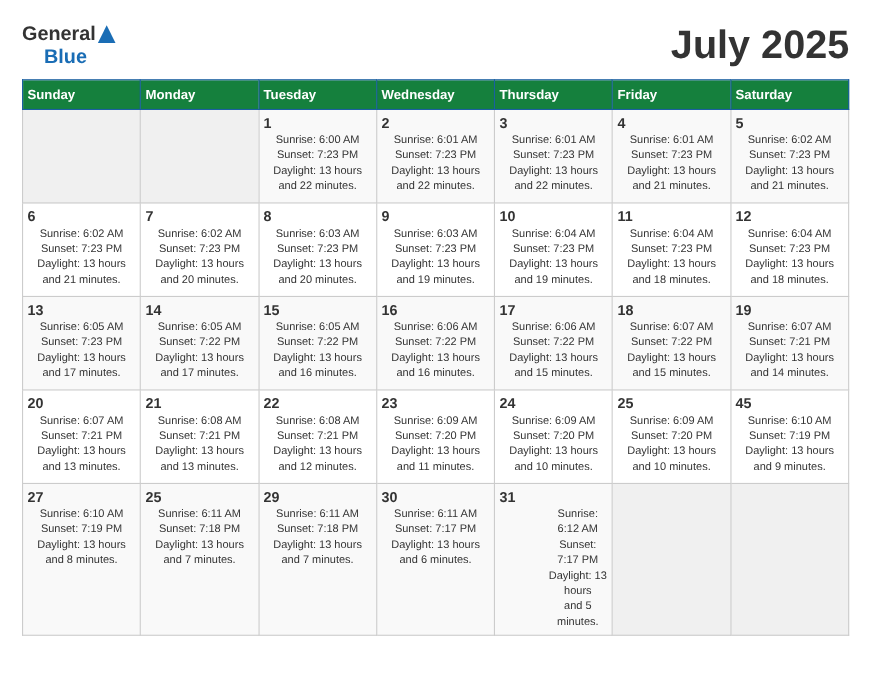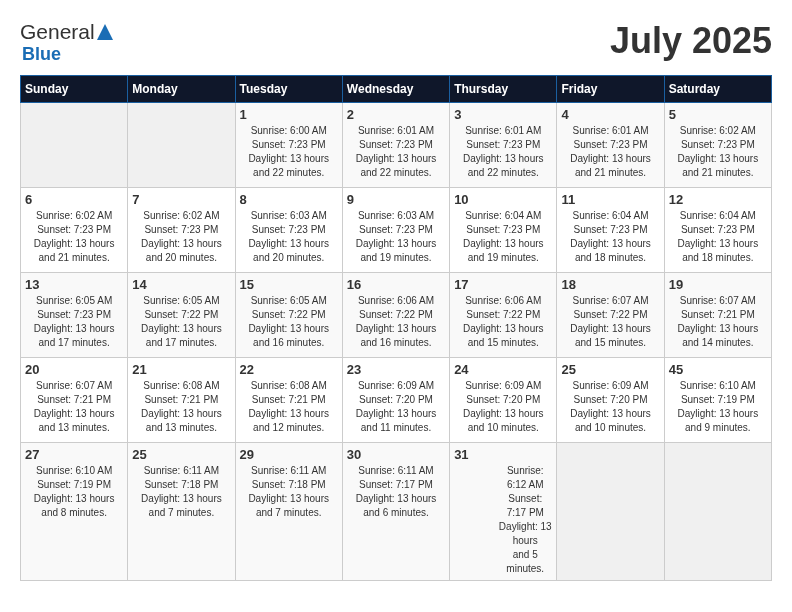--- a/index.html
+++ b/index.html
@@ -10,22 +10,22 @@
       min-height: 612px;
       padding: 20px;
     }
     .header {
       display: flex;
       justify-content: space-between;
       align-items: flex-start;
       margin-bottom: 10px;
     }
     .logo-text-general {
-      font-size: 21px;
-      font-weight: normal;
+      font-size: 18px;
+      font-weight: bold;
       color: #333;
     }
     .logo-text-blue {
       font-size: 18px;
       font-weight: bold;
       color: #1a6db5;
     }
     .logo-wrapper {
       display: flex;
       flex-direction: column;
@@ -45,21 +45,21 @@
     .title-location {
       font-size: 16px;
       color: #555;
     }
     table {
       width: 100%;
       border-collapse: collapse;
       table-layout: fixed;
     }
     thead tr {
-      background-color: #0f172a;
+      background-color: #15803d;
     }
     thead th {
       color: #fff;
       font-size: 12px;
       font-weight: bold;
       padding: 6px 4px;
       text-align: left;
       border: 1px solid #1a5fa0;
     }
     tbody td {
@@ -95,21 +95,21 @@
 <body>
 
 <div class="header">
   <div class="logo-wrapper">
     <div class="logo-line1">
       <span class="logo-text-general">General</span>
       <svg width="18" height="18" viewBox="0 0 18 18" style="margin: 0 1px;">
         <polygon points="9,1 17,17 1,17" fill="#1a6db5"></polygon>
       </svg>
     </div>
-    <span class="logo-text-blue" style="margin-left:2px;">Blue</span>
+    <span class="logo-text-blue" style="margin-left:20px;">Blue</span>
   </div>
   <div class="title-block">
     <div class="title-month">July 2025</div>
   </div>
 </div>
 
 <table>
   <thead>
     <tr>
     <th>Sunday</th>

